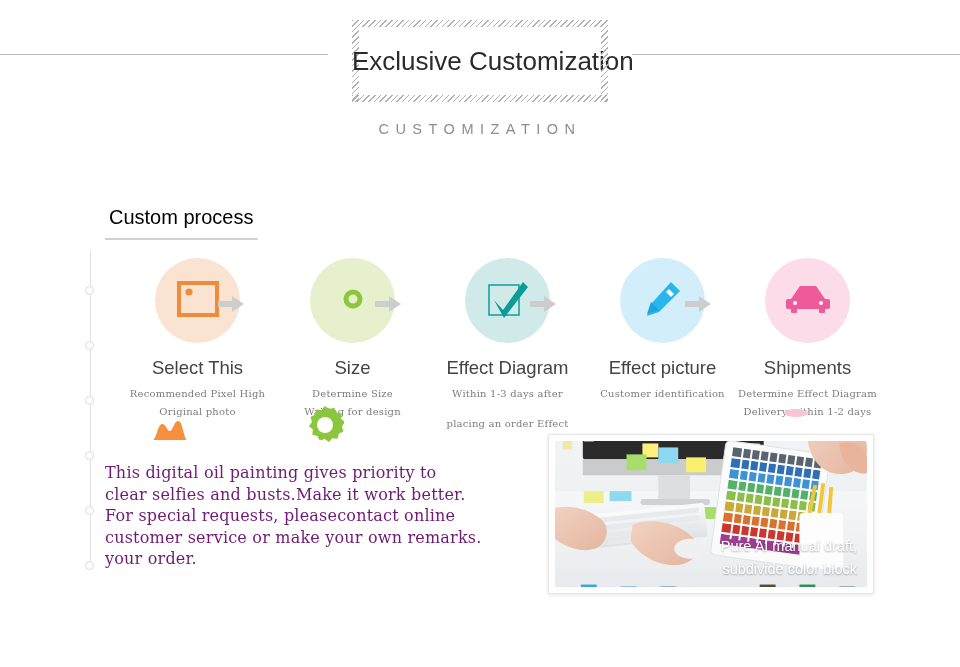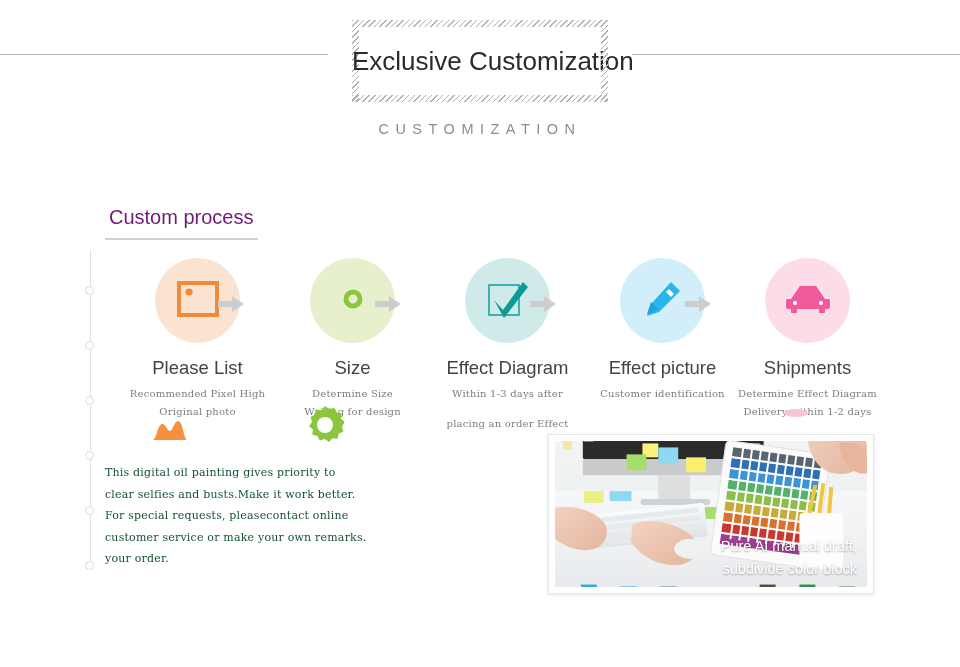--- a/index.html
+++ b/index.html
@@ -50,21 +50,21 @@
   
   .intro{position:absolute;left:0;top:130px;width:960px;text-align:center;}
   .intro p{
     margin:0;font-size:16.5px;color:#5a5a5a;line-height:31px;
     font-weight:400;
   }
 
   
   .sec-title-wrap{position:absolute;left:105px;top:203px;}
   .sec-title{
-    font-size:20px;color:#701a75;line-height:28px;font-weight:400;
+    font-size:20px;color:#000000;line-height:28px;font-weight:400;
     padding:0 4px 7px 4px;display:inline-block;
     border-bottom:2px solid #d2d2d2;
   }
 
   
   .spine{position:absolute;left:90px;top:250px;width:1px;height:320px;background:#e2e2e2;}
   .spine-dot{
     position:absolute;left:85px;width:9px;height:9px;border-radius:50%;
     border:1px solid #dcdcdc;background:#ffffff;box-sizing:border-box;
   }
@@ -92,21 +92,21 @@
   
   .ic{position:absolute;left:50%;top:50%;transform:translate(-50%,-50%);}
 
   
   .decor{position:absolute;}
 
   
   .bodycopy{
     position:absolute;left:105px;top:462px;width:420px;
     font-family:"DejaVu Serif",serif;
-    font-size:11px;line-height:21.5px;color:#14532d;letter-spacing:.2px;
+    font-size:16px;line-height:21.5px;color:#701a75;letter-spacing:.2px;
   }
   .bodycopy p{margin:0;}
 
   
   .photo-card{
     position:absolute;left:548px;top:434px;width:326px;height:160px;
     background:#ffffff;border:1px solid #e6e6e6;
     box-shadow:0 1px 4px rgba(0,0,0,.10);
     box-sizing:border-box;padding:6px;
   }
@@ -152,21 +152,21 @@
 
     <div class="step" style="left:35px;">
       <div class="circle" style="background:#fbe3d2;">
         <span class="ic">
           <svg width="42" height="36" viewBox="0 0 42 36">
             <rect x="2" y="2" width="38" height="32" fill="none" stroke="#f08b3c" stroke-width="4"></rect>
             <circle cx="12" cy="11" r="3.6" fill="#f08b3c"></circle>
           </svg>
         </span>
       </div>
-      <div class="step-label">Please List</div>
+      <div class="step-label">Select This</div>
       <div class="step-sub">Recommended Pixel High</div>
       <div class="step-sub" style="margin-top:1px;">Original photo</div>
     </div>
 
     <div class="arrow" style="left:128px;">
       <svg width="26" height="16" viewBox="0 0 26 16">
           <path d="M0 5 h14 V0 l12 8 -12 8 V11 H0 Z" fill="#cdcdcd"></path>
         </svg>
     </div>
 

